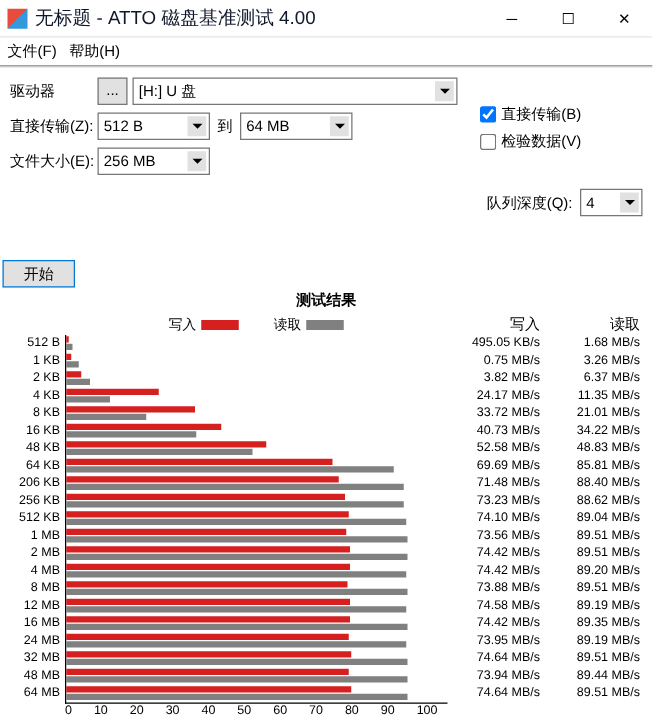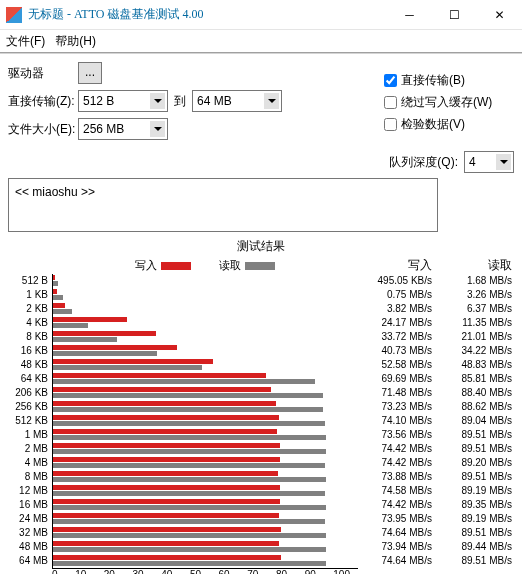--- a/index.html
+++ b/index.html
@@ -1,19 +1,19 @@
 <!DOCTYPE html>
 <html><head>
 <meta charset="utf-8">
 <style>
 * { box-sizing: border-box; margin: 0; padding: 0; }
 body { font-family: "Microsoft YaHei", "Segoe UI", sans-serif; font-size: 12px; background: #fff; width: 522px; }
 .titlebar { height: 30px; background: #fff; border-bottom: 1px solid #e5e5e5; display: flex; align-items: center; padding: 0 0 0 6px; }
 .titlebar .icon { width: 16px; height: 16px; background: linear-gradient(135deg, #e74c3c 50%, #3498db 50%); margin-right: 6px; }
-.titlebar .title { flex: 1; font-size: 12px; color: #0369a1; font-family: Liberation Serif, serif; }
+.titlebar .title { flex: 1; font-size: 15px; color: #0f172a; }
 .winbtn { width: 45px; height: 30px; display: flex; align-items: center; justify-content: center; color: #000; }
 .menubar { height: 22px; display: flex; align-items: center; padding: 0 6px; gap: 10px; }
 .menubar span { cursor: default; }
 .divider { height: 2px; background: #d4d4d4; border-top: 1px solid #a0a0a0; }
 .controls { padding: 6px 8px; display: flex; align-items: center; }
 .ctl-left { flex: 1; }
 .ctl-right { width: 130px; }
 .row { display: flex; align-items: center; height: 26px; margin-bottom: 2px; }
 .row .lbl { width: 70px; }
 .sel, .sel-sm { border: 1px solid #767676; background: #fff; height: 22px; padding: 0 18px 0 4px; position: relative; display: inline-flex; align-items: center; }
@@ -21,21 +21,21 @@
 .sel-drive { width: 260px; }
 .dd { position: absolute; right: 2px; top: 2px; width: 15px; height: 16px; background: #e1e1e1; display: flex; align-items: center; justify-content: center; }
 .dd::after { content: ""; border: 4px solid transparent; border-top-color: #000; margin-top: 3px; }
 .dots { width: 24px; height: 22px; border: 1px solid #767676; background: #e1e1e1; text-align: center; margin-right: 4px; line-height: 18px; }
 .chk { display: flex; align-items: center; height: 22px; }
 .chk input { margin-right: 4px; }
 .desc-box { border: 1px solid #767676; background: #fff; height: 54px; margin: 4px 8px; width: 430px; padding: 6px; display: inline-block; vertical-align: top; }
 .start-btn { border: 1px solid #0078d7; background: #e1e1e1; width: 58px; height: 22px; display: inline-flex; align-items: center; justify-content: center; margin-top: 34px; margin-left: 2px; }
 .queue-row { display: flex; align-items: center; justify-content: flex-end; padding-right: 8px; height: 24px; }
 .results { padding: 2px 4px 0 4px; }
-.results-hdr { text-align: center; margin-bottom: 2px; }
+.results-hdr { text-align: center; margin-bottom: 2px; font-weight: bold; }
 .legend { display: flex; justify-content: center; align-items: center; gap: 4px; font-size: 11px; }
 .leg-box { width: 30px; height: 8px; }
 .red { background: #d62020; }
 .gray { background: #808080; }
 .chart-area { display: flex; }
 .y-labels { width: 48px; text-align: right; padding-right: 4px; }
 .y-labels div { height: 14px; font-size: 10px; line-height: 14px; }
 .bars { flex: 1; position: relative; border-left: 1px solid #000; border-bottom: 1px solid #000; }
 .bar-row { height: 14px; position: relative; }
 .bar-row .wb { position: absolute; top: 1px; height: 5px; background: #d62020; left: 0; }
@@ -60,20 +60,24 @@
   <span>文件(F)</span>
   <span>帮助(H)</span>
 </div>
 <div class="divider"></div>
 
 <div class="controls">
   <div class="ctl-left">
     <div class="row">
       <span class="lbl">驱动器</span>
       <span class="dots">...</span>
+      <span class="sel sel-drive">
+        <span>[H:] U 盘</span>
+        <span class="dd"></span>
+      </span>
     </div>
     <div class="row">
       <span class="lbl">直接传输(Z):</span>
       <span class="sel sel-sm">
         <span>512 B</span>
           <span class="dd"></span>
       </span>
       <span style="margin:0 6px">到</span>
       <span class="sel sel-sm">
         <span>64 MB</span>
@@ -88,39 +92,37 @@
       </span>
     </div>
   </div>
   <div class="ctl-right">
     <label class="chk">
         <input type="checkbox" checked="" style="">
         <span>直接传输(B)</span>
       </label>
     <label class="chk">
         <input type="checkbox" style="">
-        <span>绕过写入缓存(W)</span>
-      </label>
-    <label class="chk">
-        <input type="checkbox" style="">
         <span>检验数据(V)</span>
       </label>
   </div>
 </div>
 
 <div class="queue-row">
   <span>队列深度(Q):</span>
   <span class="sel" style="width:50px;margin-left:6px">
     <span>4</span>
       <span class="dd"></span>
   </span>
 </div>
 
 <div style="display:flex;align-items:flex-start">
-  <div class="desc-box"><span>&lt;&lt; miaoshu &gt;&gt;</span></div>
+  <div class="start-btn">
+      <span>开始</span>
+    </div>
 </div>
 
 <div class="results">
   <div class="results-hdr">测试结果</div>
   <div style="display:flex">
     <div style="width:48px"></div>
     <div class="legend" style="flex:1">
       <span>写入</span>
         <span class="leg-box red"></span>
       <span style="width:20px"></span>

